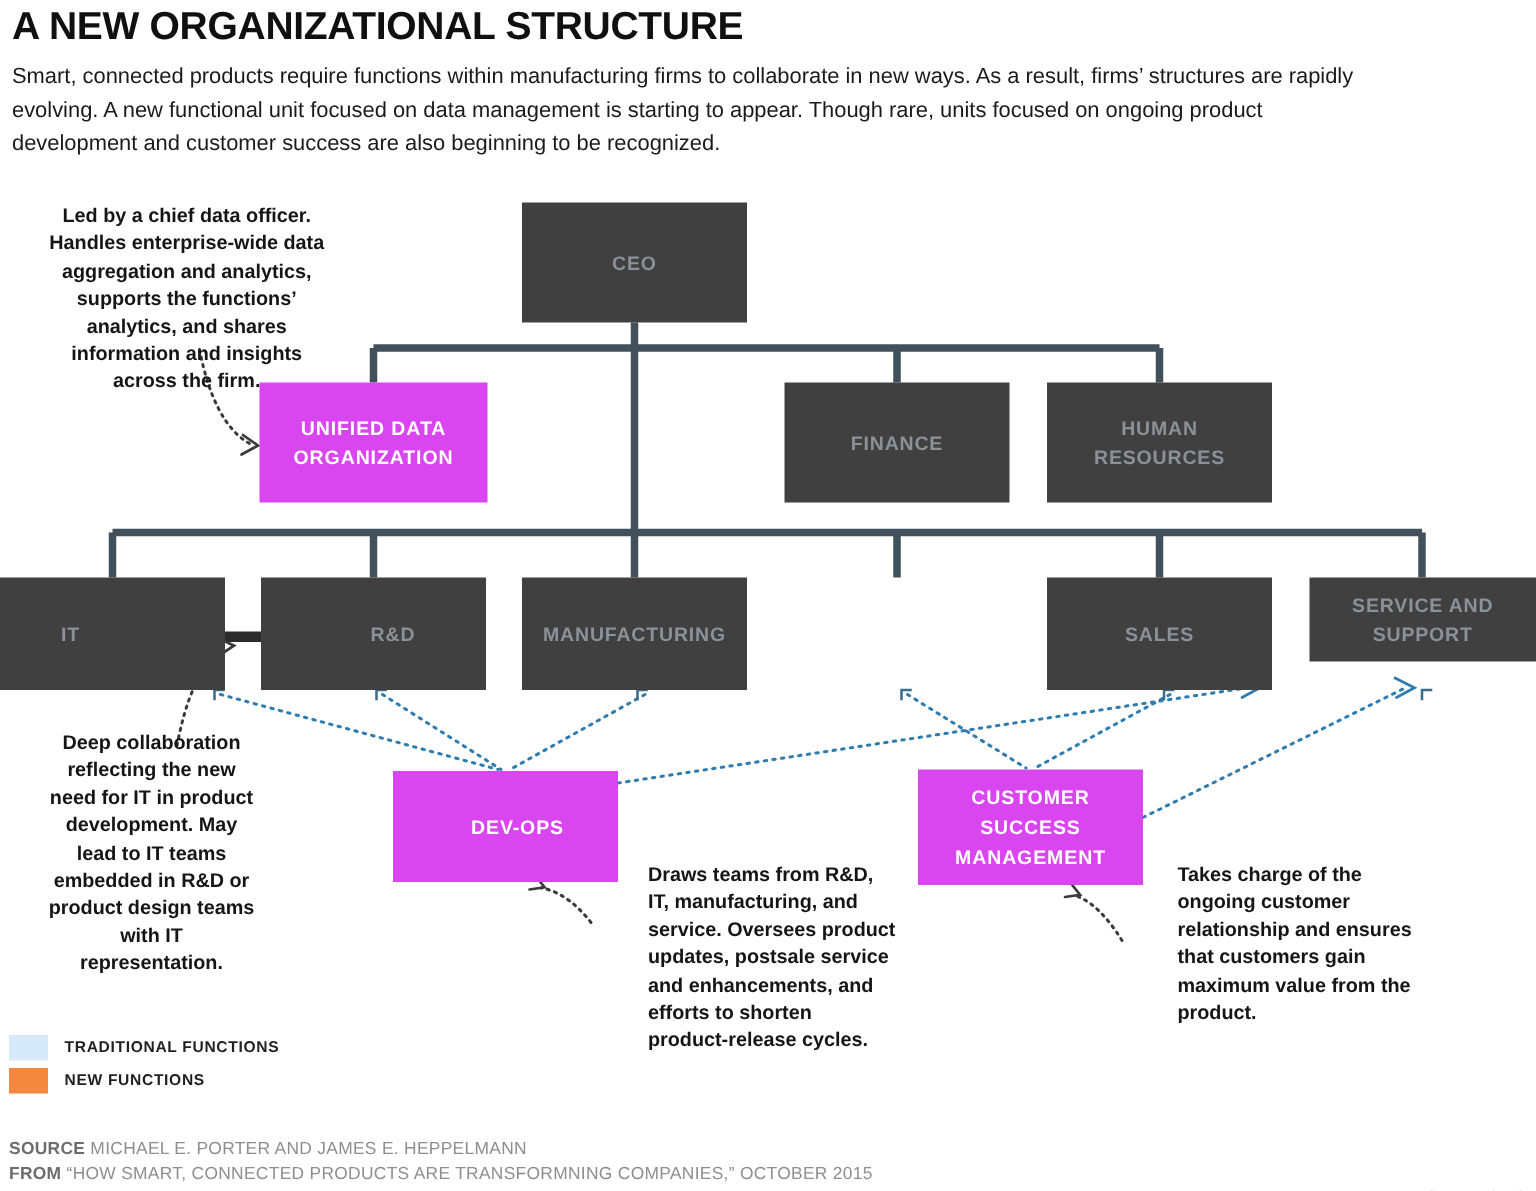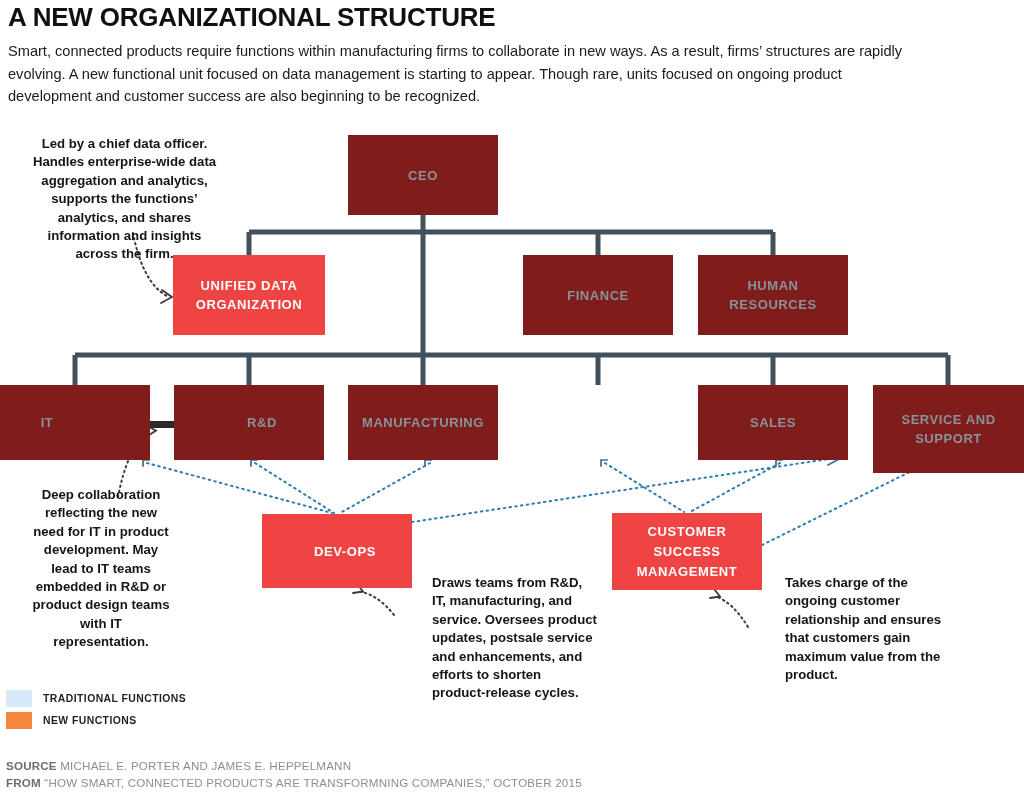--- a/index.html
+++ b/index.html
@@ -26,22 +26,22 @@
   
   svg.wires{position:absolute;left:0;top:0;width:1024px;height:794px;overflow:visible;}
 
   
   .box{
     position:absolute;display:flex;align-items:center;justify-content:center;
     text-align:center;box-sizing:border-box;
     font-size:13px;font-weight:bold;letter-spacing:0.55px;
     line-height:19px;padding:2px 6px;
   }
-  .box.trad{background:#7f1d1d;color:#8a9199;}
-  .box.new{background:#ef4444;color:#ffffff;letter-spacing:0.6px;}
+  .box.trad{background:#404040;color:#8a9199;}
+  .box.new{background:#d946ef;color:#ffffff;letter-spacing:0.6px;}
 
   
   .note{
     position:absolute;font-size:13.2px;line-height:18.4px;
     font-weight:bold;color:#151515;
   }
   .note.right{text-align:center;margin-left:28px;}
   .note.left{text-align:left;}
 
   
@@ -176,21 +176,21 @@
 
   <div class="box trad" style="left:348px;top:385px;width:150px;height:75px;">
     <span>MANUFACTURING</span>
   </div>
 
 
   <div class="box trad" style="left:698px;top:385px;width:150px;height:75px;">
     <span>SALES</span>
   </div>
 
-  <div class="box trad" style="left:873px;top:385px;width:151px;height:88px;">
+  <div class="box trad" style="left:873px;top:385px;width:151px;height:56px;">
     <span style="max-width:110px;">SERVICE AND SUPPORT</span>
   </div>
 
   <div class="box new" style="left:262px;top:514px;width:150px;height:74px;padding-left:22px;">
     <span>DEV-OPS</span>
   </div>
 
   <div class="box new" style="left:612px;top:513px;width:150px;height:77px;">
     <span style="max-width:126px;line-height:20px;">CUSTOMER SUCCESS MANAGEMENT</span>
   </div>

